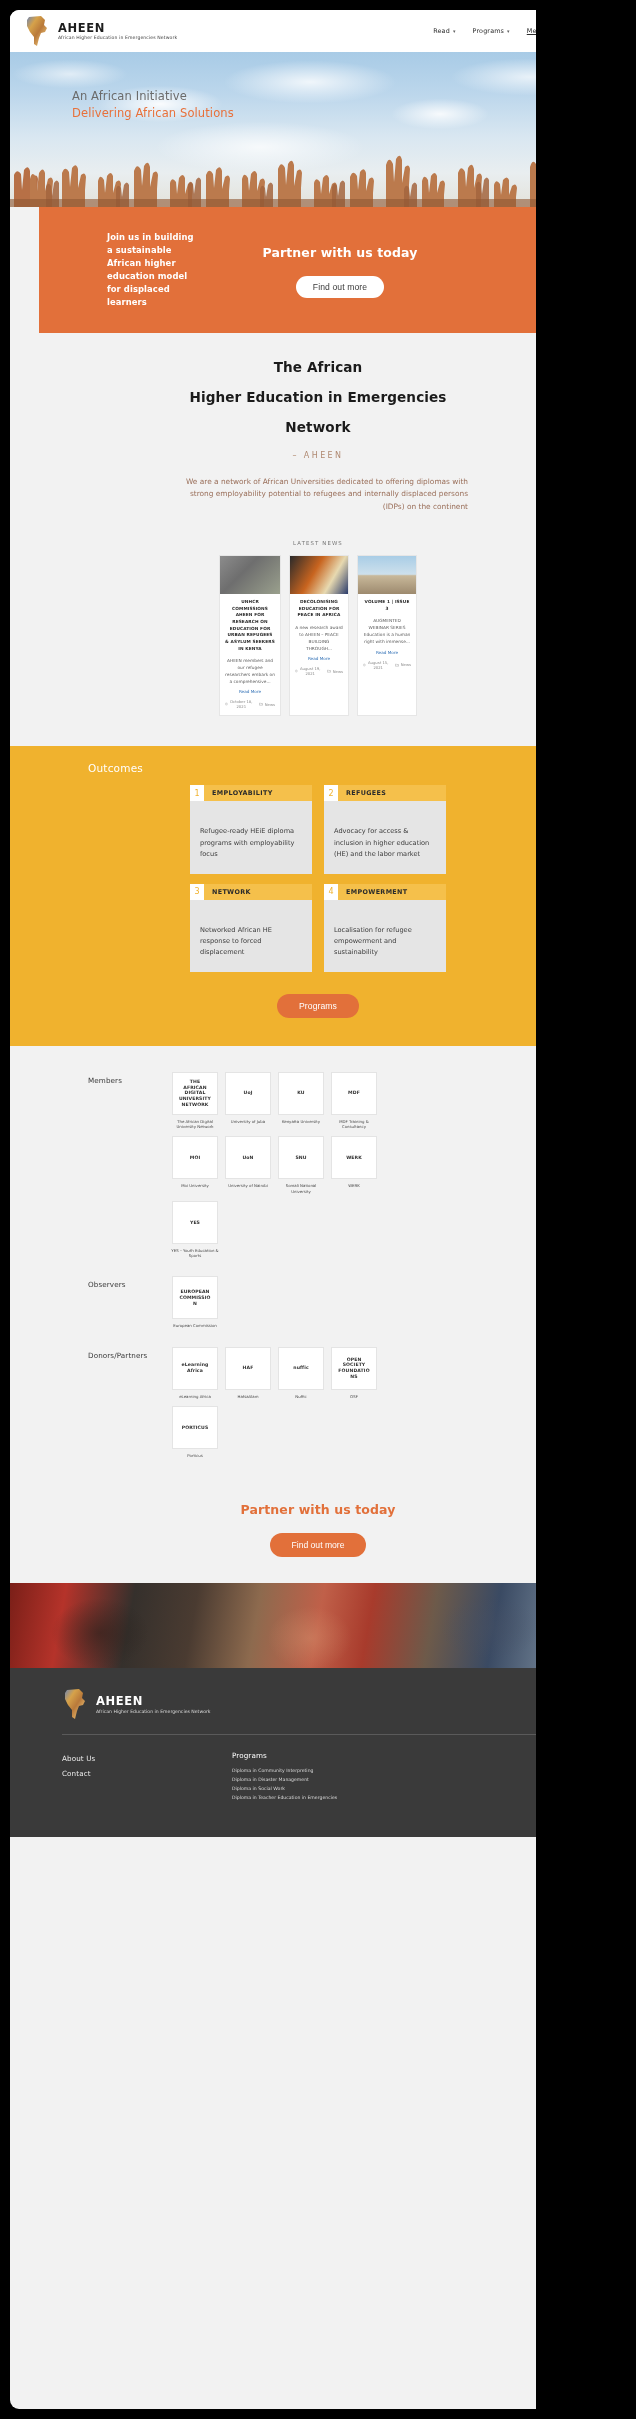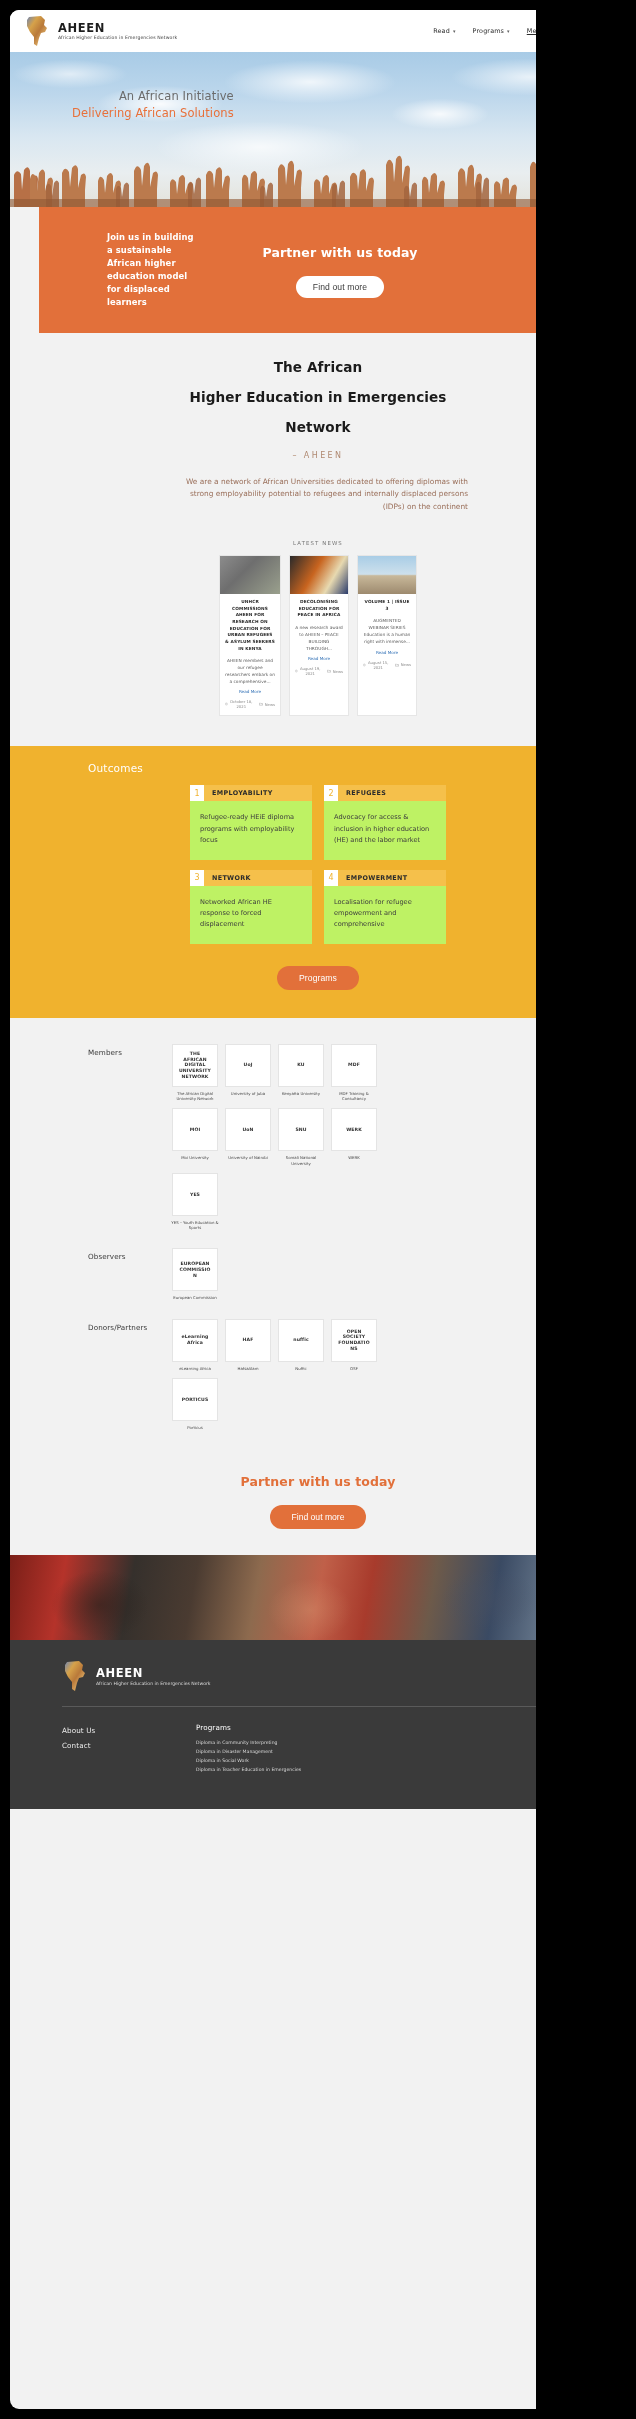--- a/index.html
+++ b/index.html
@@ -95,21 +95,20 @@
   .hero-copy {
     position: absolute;
     left: 62px; top: 36px;
     z-index: 4;
   }
   .hero-line1 {
     font-size: 11.5px;
     color: #6b6b6b;
     letter-spacing: .1px;
     line-height: 1.45;
-    text-align: right;
   }
   .hero-line2 {
     font-size: 11.5px;
     color: #e8703a;
     letter-spacing: .1px;
     line-height: 1.45;
   }
   .crowd {
     position: absolute;
     left: 0; right: 0; bottom: 0;
@@ -305,22 +304,22 @@
     height: 16px;
     display: flex;
     align-items: center;
     padding-left: 8px;
     font-size: 6.4px;
     font-weight: 700;
     color: #2b2b2b;
     letter-spacing: .35px;
   }
   .oc-body {
-    background: #bef264;
-    padding: 11px 10px 14px;
+    background: #e5e5e5;
+    padding: 25px 10px 14px;
     font-size: 6.6px;
     line-height: 1.68;
     color: #3d3d3d;
     min-height: 56px;
   }
   .programs-btn-wrap { text-align: center; margin-top: 22px; }
   .programs-btn {
     background: #e2703a;
     color: #ffffff;
     border: none;
@@ -440,21 +439,21 @@
   .footer-brand { display: flex; align-items: center; gap: 8px; }
   .footer-brand .brand-name { color: #ffffff; font-size: 11.5px; font-weight: 600; letter-spacing: .6px; }
   .footer-brand .brand-tag { color: #dcdcdc; font-size: 4.6px; margin-top: 1px; }
   .footer-divider {
     height: 1px;
     background: #5a5a5a;
     margin: 14px 0 16px;
   }
   .footer-cols {
     display: flex;
-    gap: 24px;
+    gap: 60px;
   }
   .fcol-left { width: 110px; }
   .footer-link {
     font-size: 7.2px;
     color: #ececec;
     line-height: 2.1;
     cursor: pointer;
     letter-spacing: .1px;
   }
   .footer-heading {
@@ -683,21 +682,21 @@
           <div class="oc-num">3</div>
           <div class="oc-title">NETWORK</div>
         </div>
         <div class="oc-body">Networked African HE response to forced displacement</div>
       </div>
       <div class="outcome-card">
         <div class="oc-head">
           <div class="oc-num">4</div>
           <div class="oc-title">EMPOWERMENT</div>
         </div>
-        <div class="oc-body">Localisation for refugee empowerment and comprehensive</div>
+        <div class="oc-body">Localisation for refugee empowerment and sustainability</div>
       </div>
     </div>
     <div class="programs-btn-wrap">
       <button class="programs-btn">Programs</button>
     </div>
   </section>
 
   <section class="partners">
 
     <div class="partner-block">

